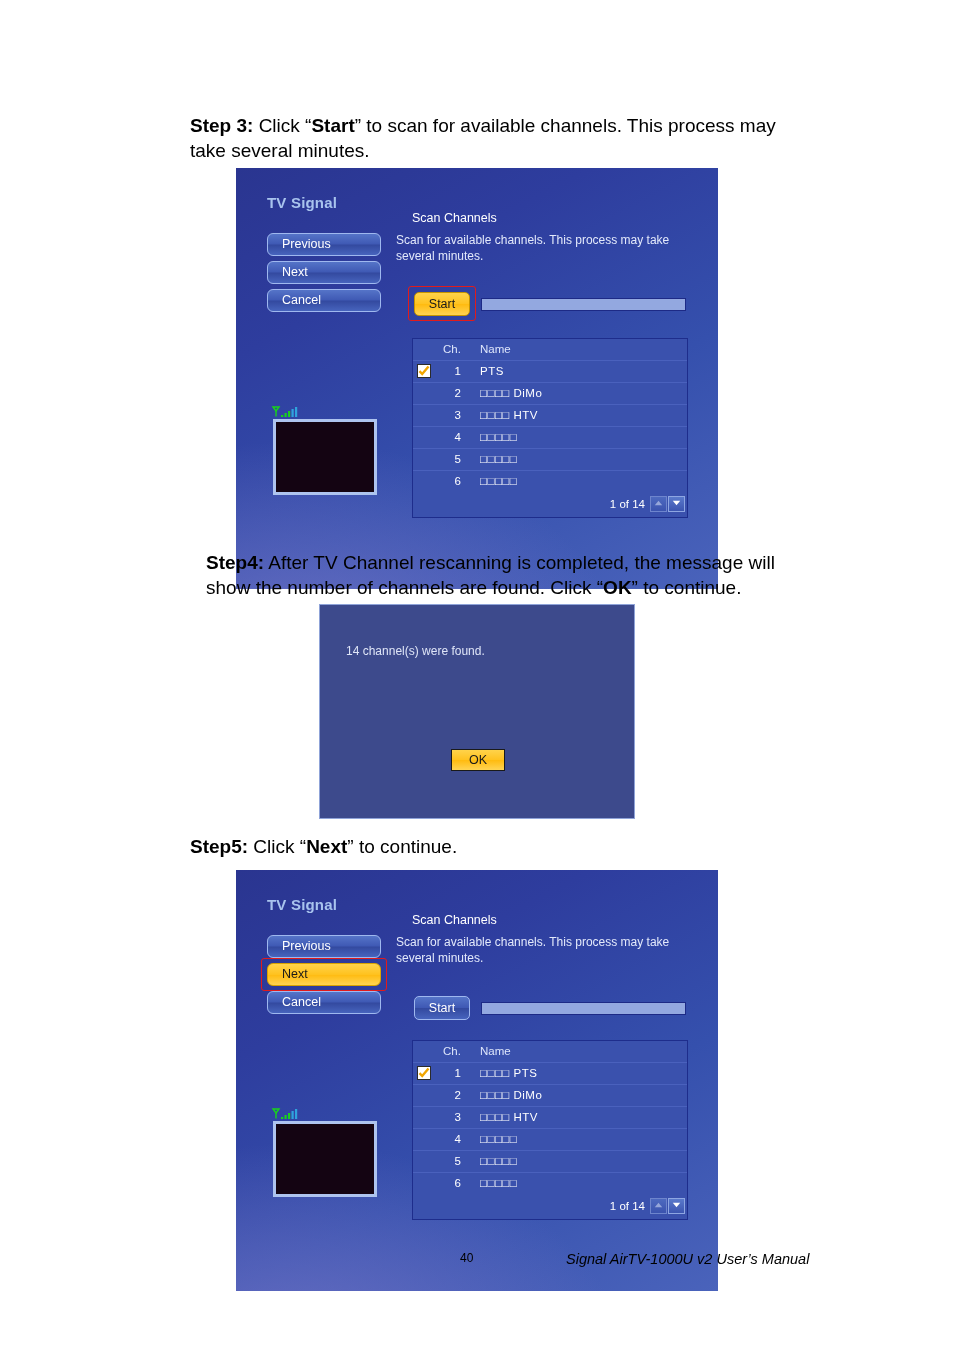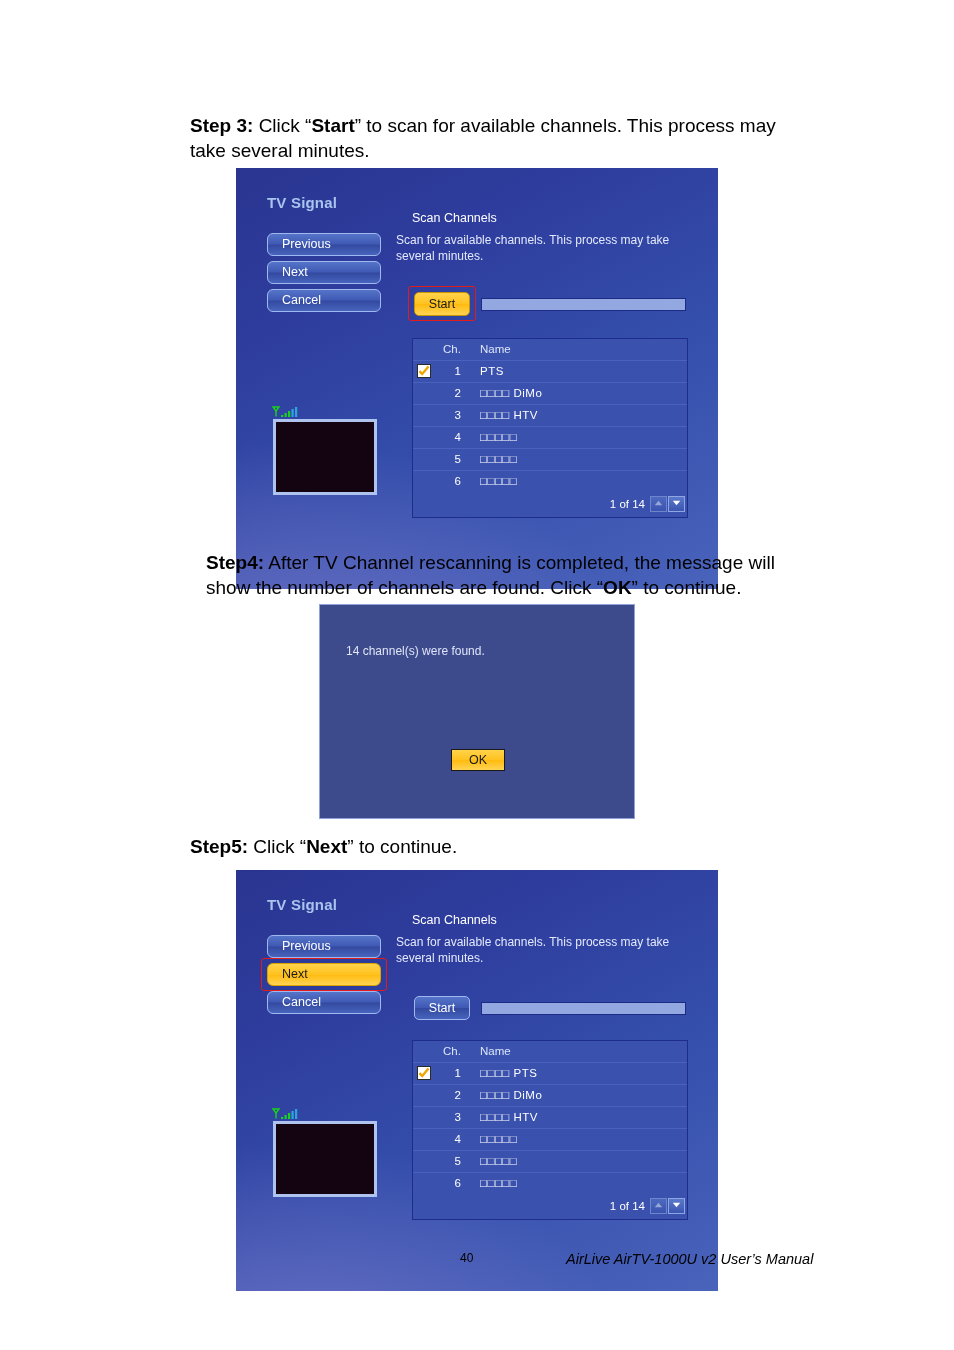--- a/index.html
+++ b/index.html
@@ -431,13 +431,13 @@
       <span class="arrow-btn down">
         <svg width="9" height="6" viewBox="0 0 9 6">
             <path d="M4.5 5.2 L0.8 0.8 L8.2 0.8 Z" fill="#ffffff"></path>
           </svg>
       </span>
     </div>
   </div>
 </div>
 
 <div class="pg-num" style="left:460px; top:1251px;">40</div>
-<div class="manual-title" style="left:566px; top:1251px;">AirLive AirTV-1000U v2 User’s Manual</div>
+<div class="manual-title" style="left:566px; top:1251px;">Signal AirTV-1000U v2 User’s Manual</div>
 
 </body></html>

